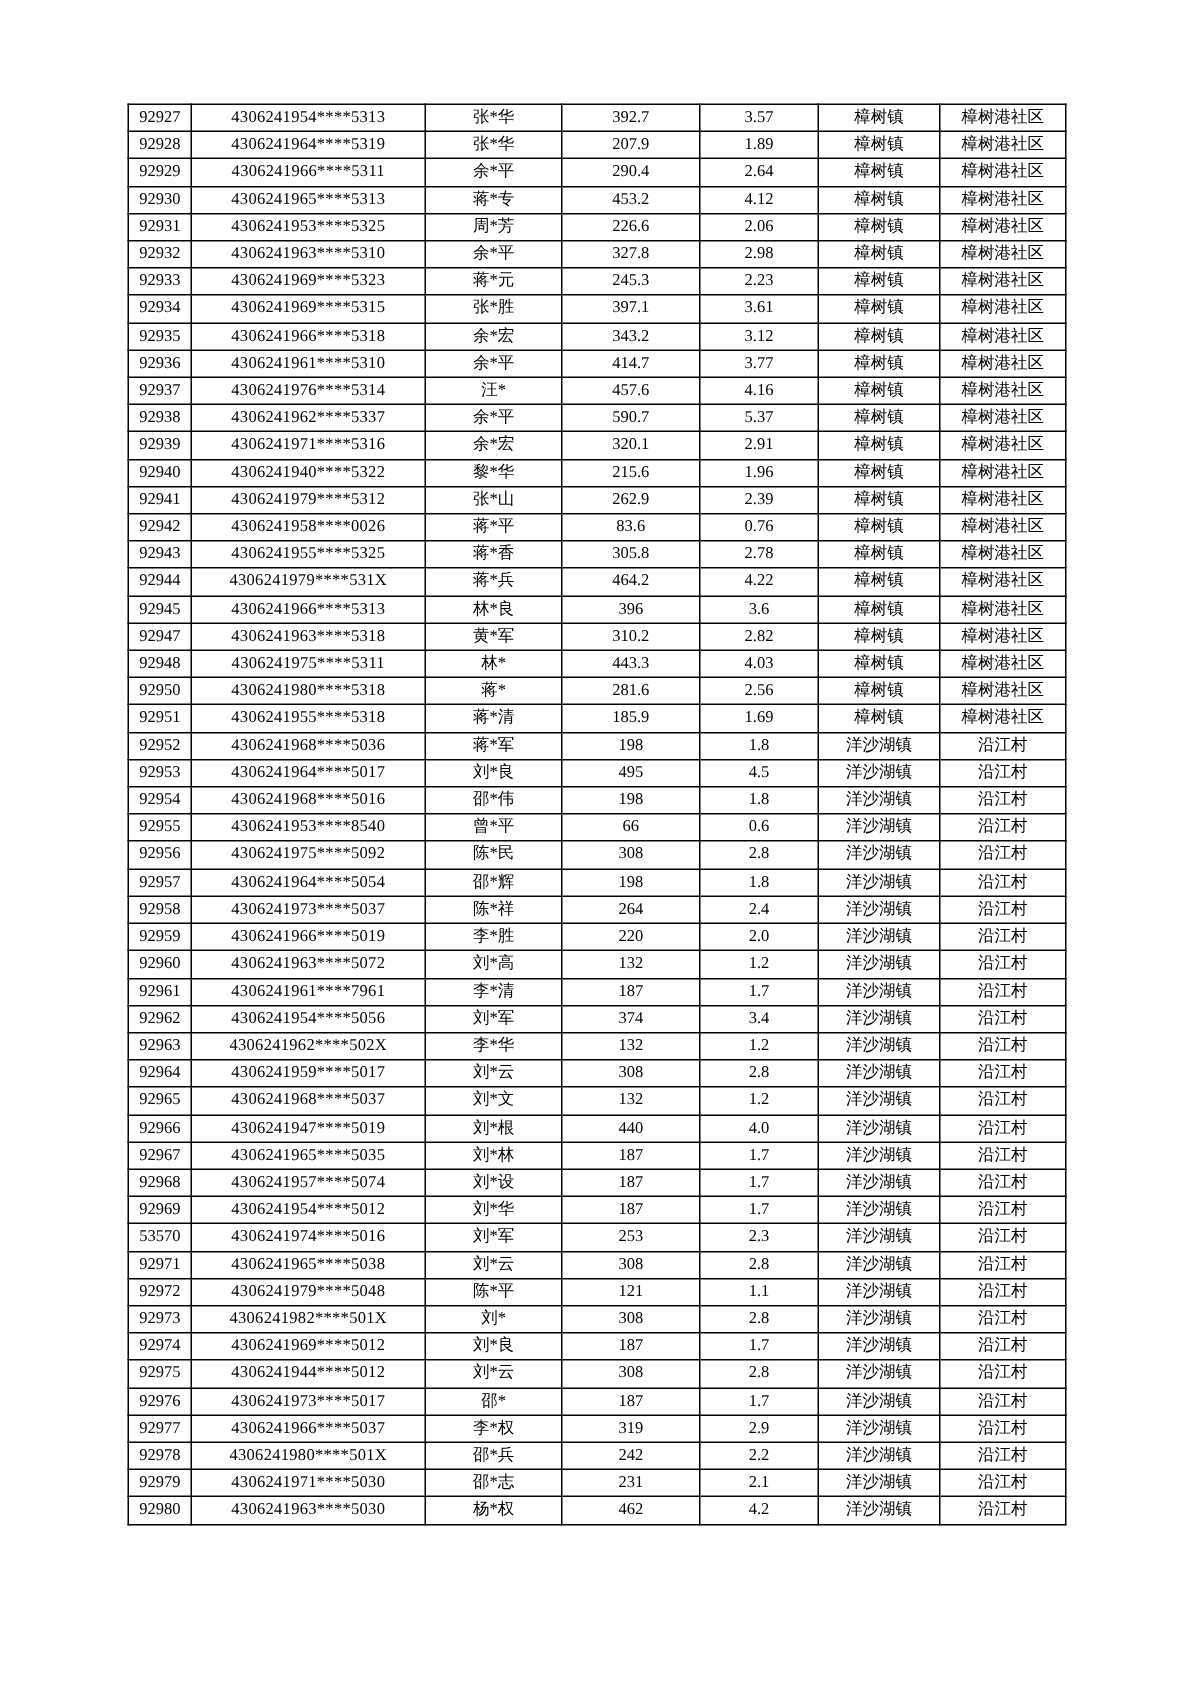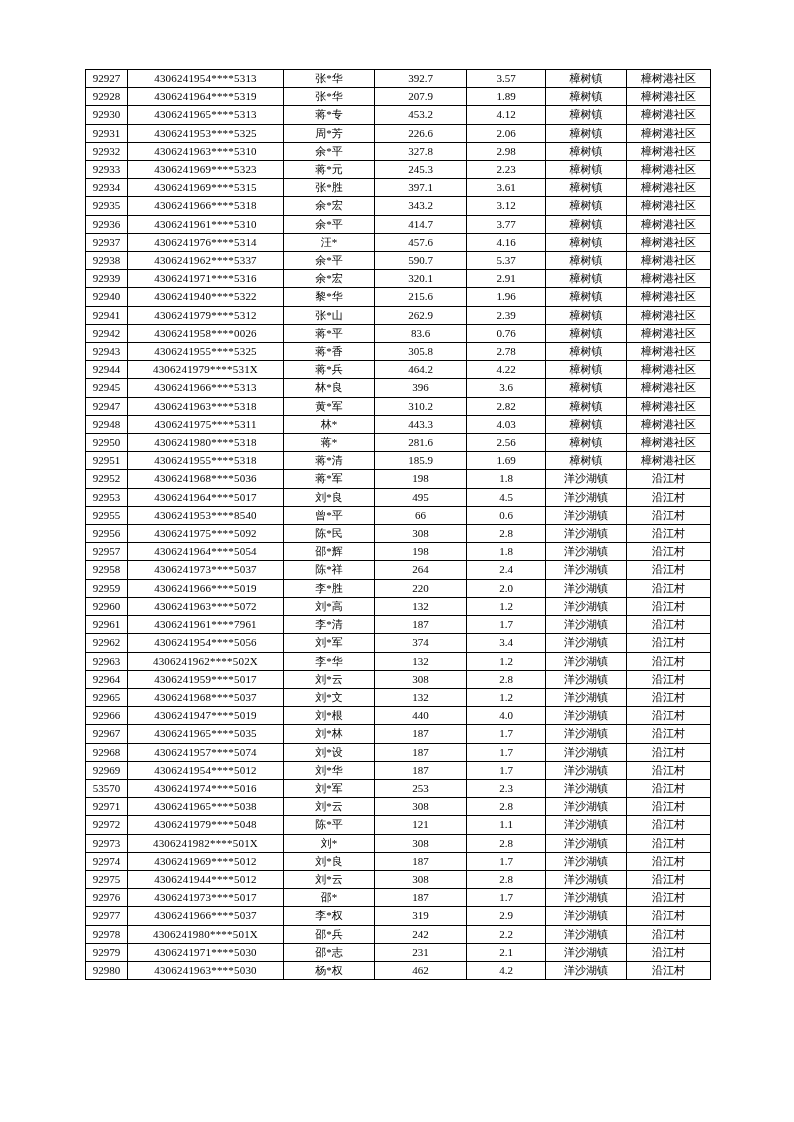--- a/index.html
+++ b/index.html
@@ -74,20 +74,29 @@
         <tr>
           <td class="c-num">92928</td>
           <td class="c-id">4306241964****5319</td>
           <td class="c-name">张*华</td>
           <td class="c-num">207.9</td>
           <td class="c-num">1.89</td>
           <td class="c-cn">樟树镇</td>
           <td class="c-cn">樟树港社区</td>
         </tr>
         <tr>
+          <td class="c-num">92929</td>
+          <td class="c-id">4306241966****5311</td>
+          <td class="c-name">余*平</td>
+          <td class="c-num">290.4</td>
+          <td class="c-num">2.64</td>
+          <td class="c-cn">樟树镇</td>
+          <td class="c-cn">樟树港社区</td>
+        </tr>
+        <tr>
           <td class="c-num">92930</td>
           <td class="c-id">4306241965****5313</td>
           <td class="c-name">蒋*专</td>
           <td class="c-num">453.2</td>
           <td class="c-num">4.12</td>
           <td class="c-cn">樟树镇</td>
           <td class="c-cn">樟树港社区</td>
         </tr>
         <tr>
           <td class="c-num">92931</td>
@@ -272,20 +281,29 @@
         <tr>
           <td class="c-num">92953</td>
           <td class="c-id">4306241964****5017</td>
           <td class="c-name">刘*良</td>
           <td class="c-num">495</td>
           <td class="c-num">4.5</td>
           <td class="c-cn">洋沙湖镇</td>
           <td class="c-cn">沿江村</td>
         </tr>
         <tr>
+          <td class="c-num">92954</td>
+          <td class="c-id">4306241968****5016</td>
+          <td class="c-name">邵*伟</td>
+          <td class="c-num">198</td>
+          <td class="c-num">1.8</td>
+          <td class="c-cn">洋沙湖镇</td>
+          <td class="c-cn">沿江村</td>
+        </tr>
+        <tr>
           <td class="c-num">92955</td>
           <td class="c-id">4306241953****8540</td>
           <td class="c-name">曾*平</td>
           <td class="c-num">66</td>
           <td class="c-num">0.6</td>
           <td class="c-cn">洋沙湖镇</td>
           <td class="c-cn">沿江村</td>
         </tr>
         <tr>
           <td class="c-num">92956</td>

